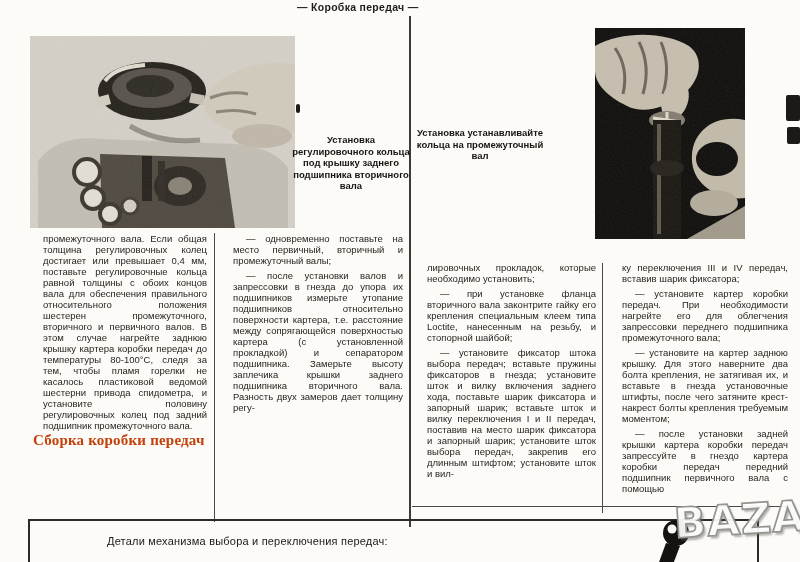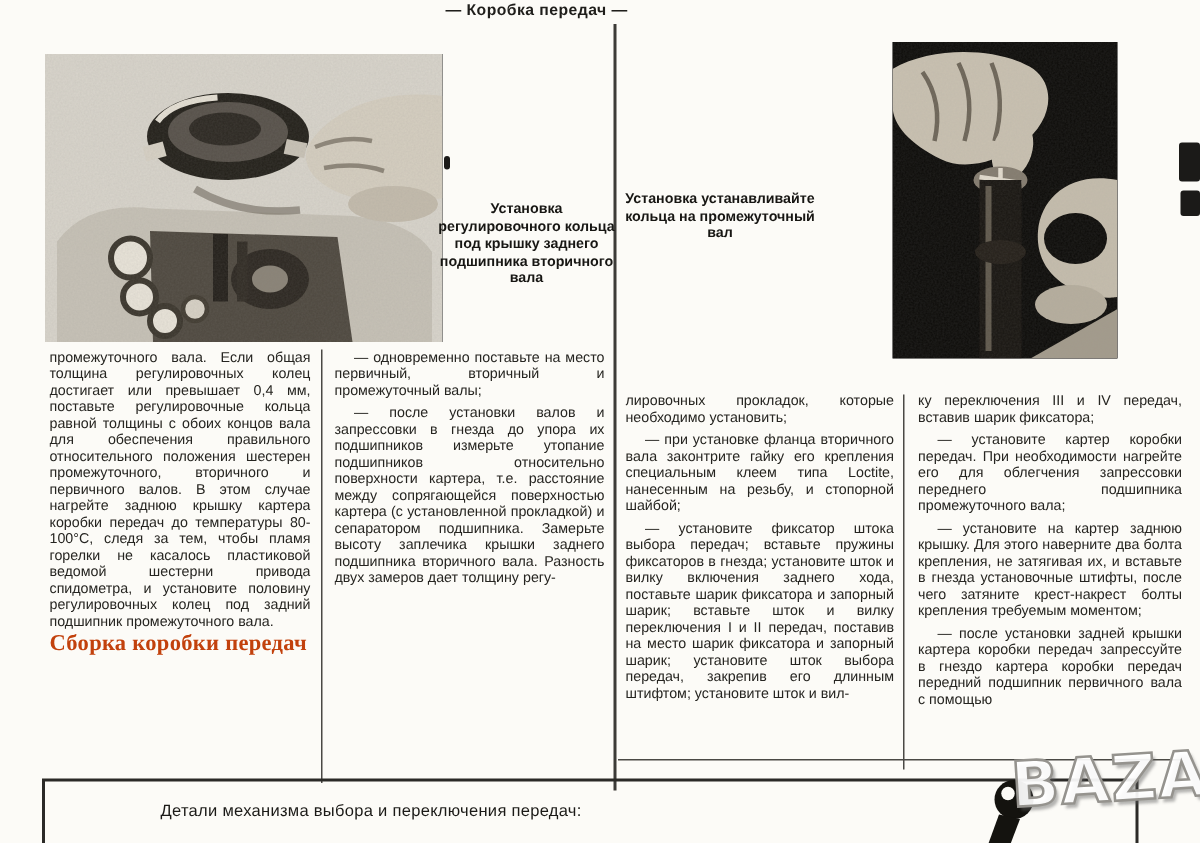--- a/index.html
+++ b/index.html
@@ -7,21 +7,21 @@
         font-family:"Liberation Sans",sans-serif;color:#262521;}
   .abs{position:absolute;}
   .header{font-weight:bold;font-size:10.5px;letter-spacing:.3px;color:#1f1e1b;}
   .vrule{width:1px;background:#4a4945;}
   .vrule.thick{width:1.5px;background:#3c3b37;}
   .hrule{height:1px;background:#4a4945;}
   .photo{overflow:hidden;background:#111;}
   .photo svg{display:block;}
   .callout{font-weight:bold;font-size:9.5px;line-height:11.5px;text-align:center;color:#171613;}
   .col{font-size:9.5px;line-height:11px;text-align:justify;overflow:hidden;}
-  .col p{margin:0 0 4px 0;}
+  .col p{margin:0 0 4px 10px;}
   .col p.ind{text-indent:13px;}
   .h2{font-family:"Liberation Serif",serif;font-weight:bold;font-size:15px;
       letter-spacing:.2px;margin:3px 0 3px 0;color:#c2410c;}
   .footerbox{border:2px solid #2b2a27;background:transparent;}
   .footerlabel{font-weight:normal;font-size:11px;letter-spacing:.2px;color:#1b1a17;}
   .watermark{font-family:"DejaVu Sans",sans-serif;font-weight:bold;font-size:42px;letter-spacing:1px;
              color:rgba(255,255,255,.92);-webkit-text-stroke:1.7px #95938e;
              text-shadow:2px 3px 2px rgba(90,90,90,.45);transform:rotate(-3.5deg);z-index:9;}
   .mark{background:#1b1a18;border-radius:2px;}
 </style>

